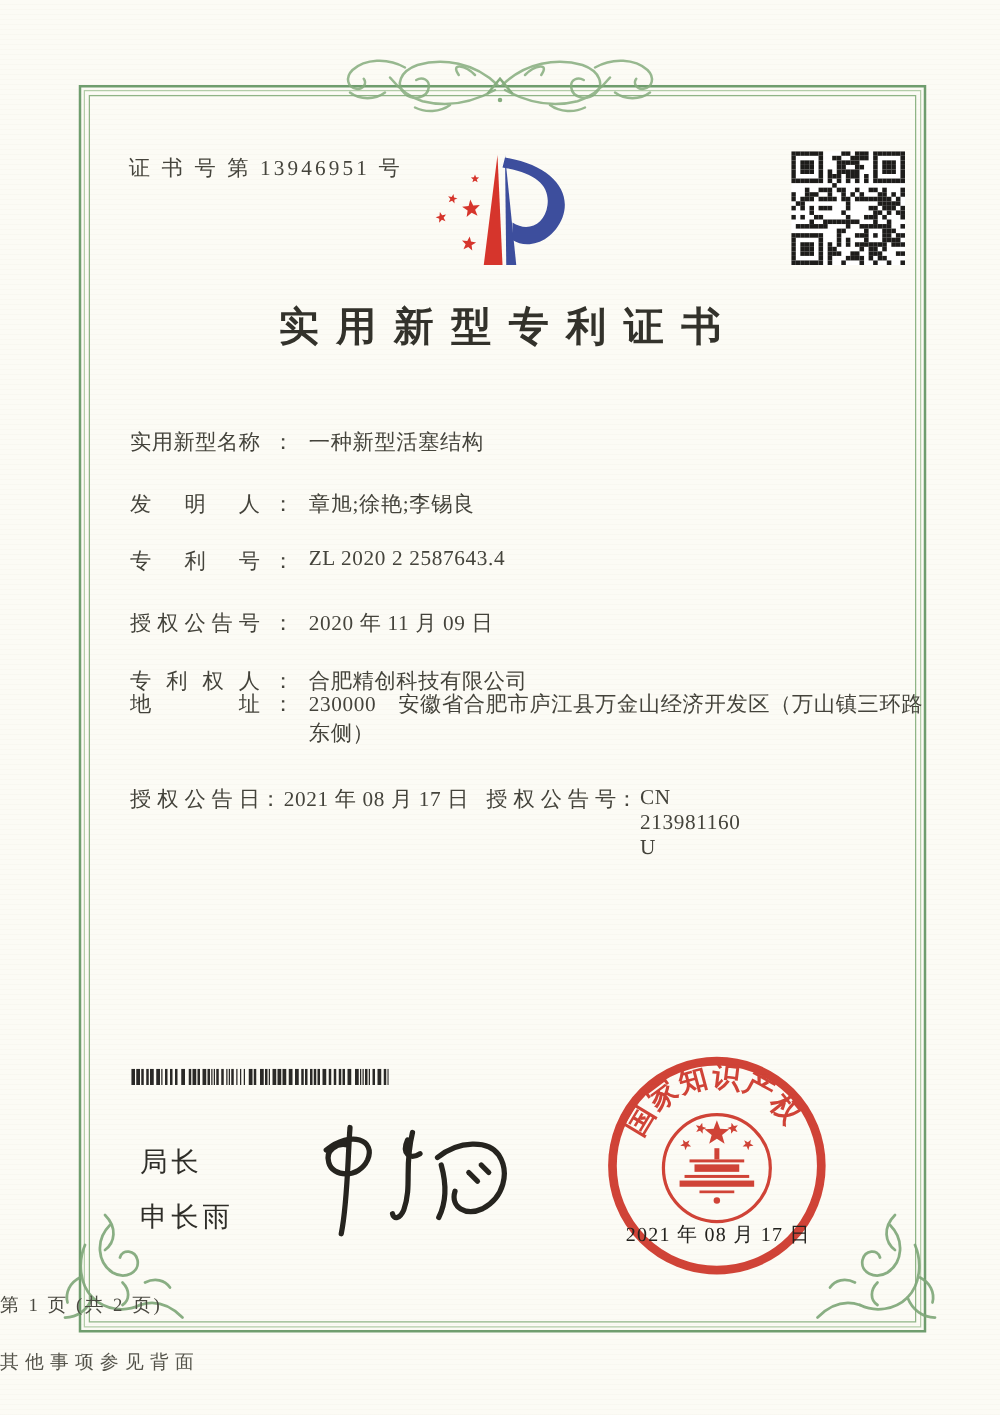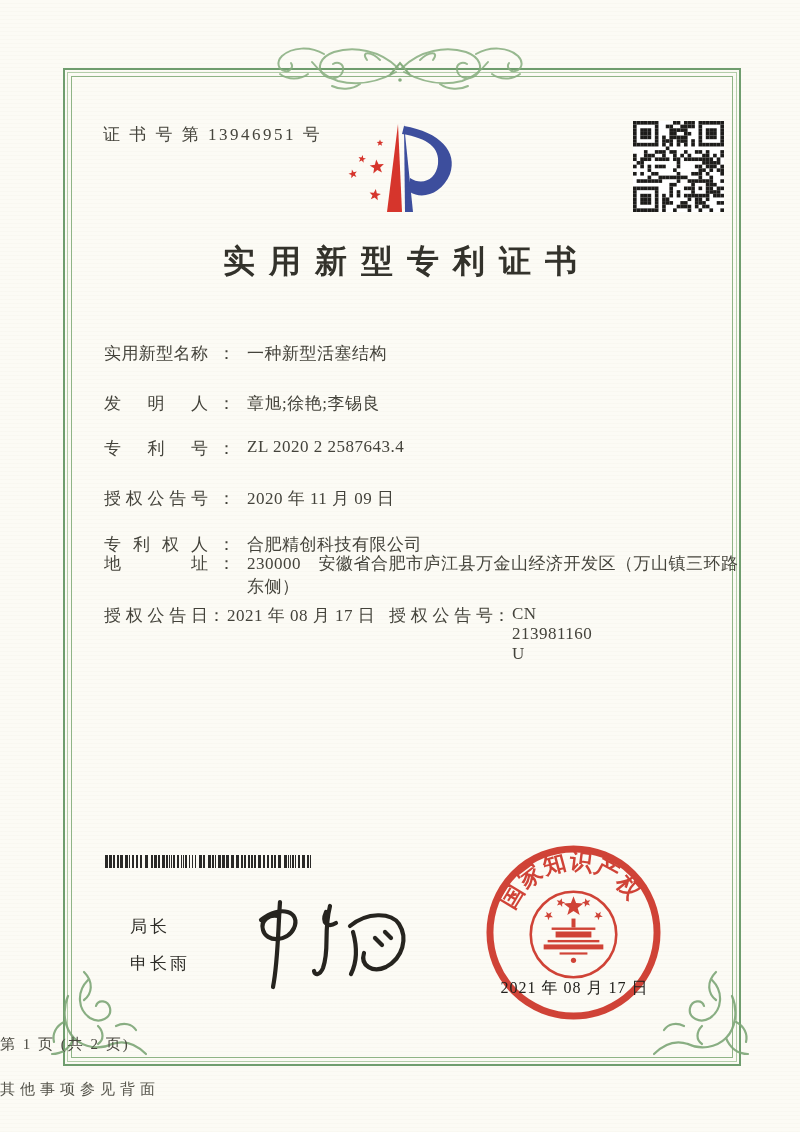--- a/index.html
+++ b/index.html
@@ -40,21 +40,21 @@
   .pair{display:flex;align-items:flex-start;}
   .pair2{position:absolute;left:285px;top:0;}
 
   .legal{position:absolute;left:95px;top:665px;width:628px;z-index:3;
     font-size:16px;line-height:22px;text-align:justify;color:#4c4b42;}
   .legal p{margin:0;text-indent:2em;}
 
   .barcode{position:absolute;left:105px;top:855px;width:206px;height:13px;z-index:3;}
 
   .issuer{position:absolute;left:112px;top:915px;z-index:3;
-    font-family:"Liberation Sans","DejaVu Sans",sans-serif;font-size:17px;color:#2f2e29;margin-left:18px;}
+    font-family:"Liberation Sans","DejaVu Sans",sans-serif;font-size:22px;color:#2f2e29;}
   .issuer div{margin-bottom:14px;letter-spacing:3px;}
   .signature{position:absolute;left:233px;top:890px;width:195px;height:105px;z-index:4;}
 
   .seal{position:absolute;left:482px;top:841px;width:183px;height:183px;z-index:4;
     mix-blend-mode:multiply;opacity:.95;}
   .seal-date{position:absolute;left:487px;top:978px;width:175px;text-align:center;z-index:5;
     font-size:16px;color:#23221e;letter-spacing:1px;}
 
   .page-info{position:absolute;left:0;top:1035px;width:100%;
     font-size:15px;color:#4a4941;letter-spacing:2px;z-index:3;}
@@ -470,21 +470,21 @@
   <div class="row" style="top:533px">
     <span class="lbl">专利权人</span>
       <span class="colon">：</span>
     <span class="val">合肥精创科技有限公司</span>
   </div>
   <div class="row" style="top:552px">
     <span class="lbl">地址</span>
       <span class="colon">：</span>
     <span class="val val-wrap">230000　安徽省合肥市庐江县万金山经济开发区（万山镇三环路东侧）</span>
   </div>
-  <div class="row" style="top:604px">
+  <div class="row" style="top:628px">
     <span class="pair">
       <span class="lbl">授权公告日</span>
         <span class="colon">：</span>
       <span class="val">2021 年 08 月 17 日</span>
     </span>
     <span class="pair pair2">
       <span class="lbl">授权公告号</span>
         <span class="colon">：</span>
       <span class="val">CN 213981160 U</span>
     </span>

